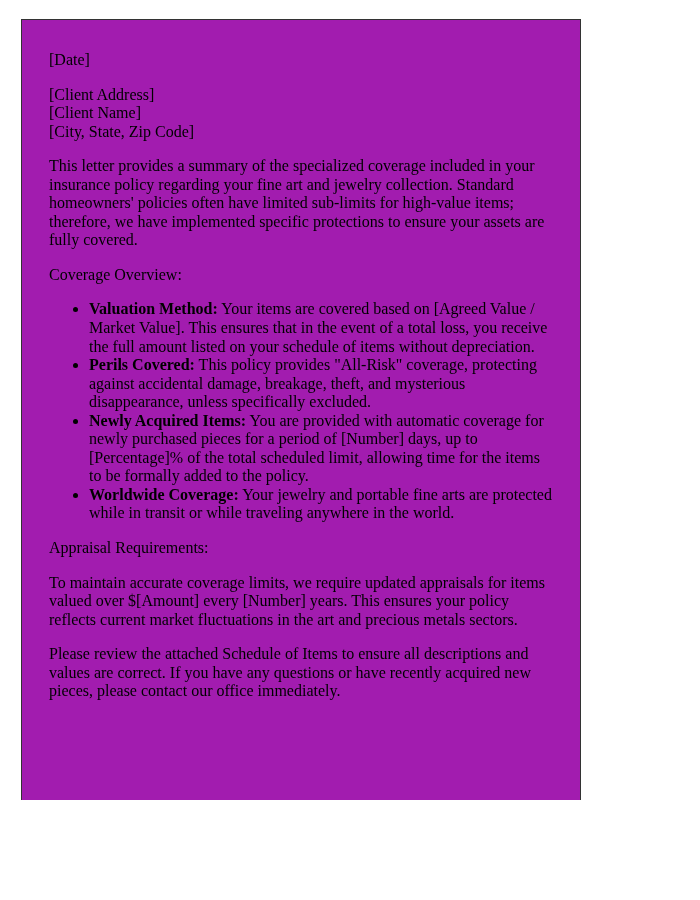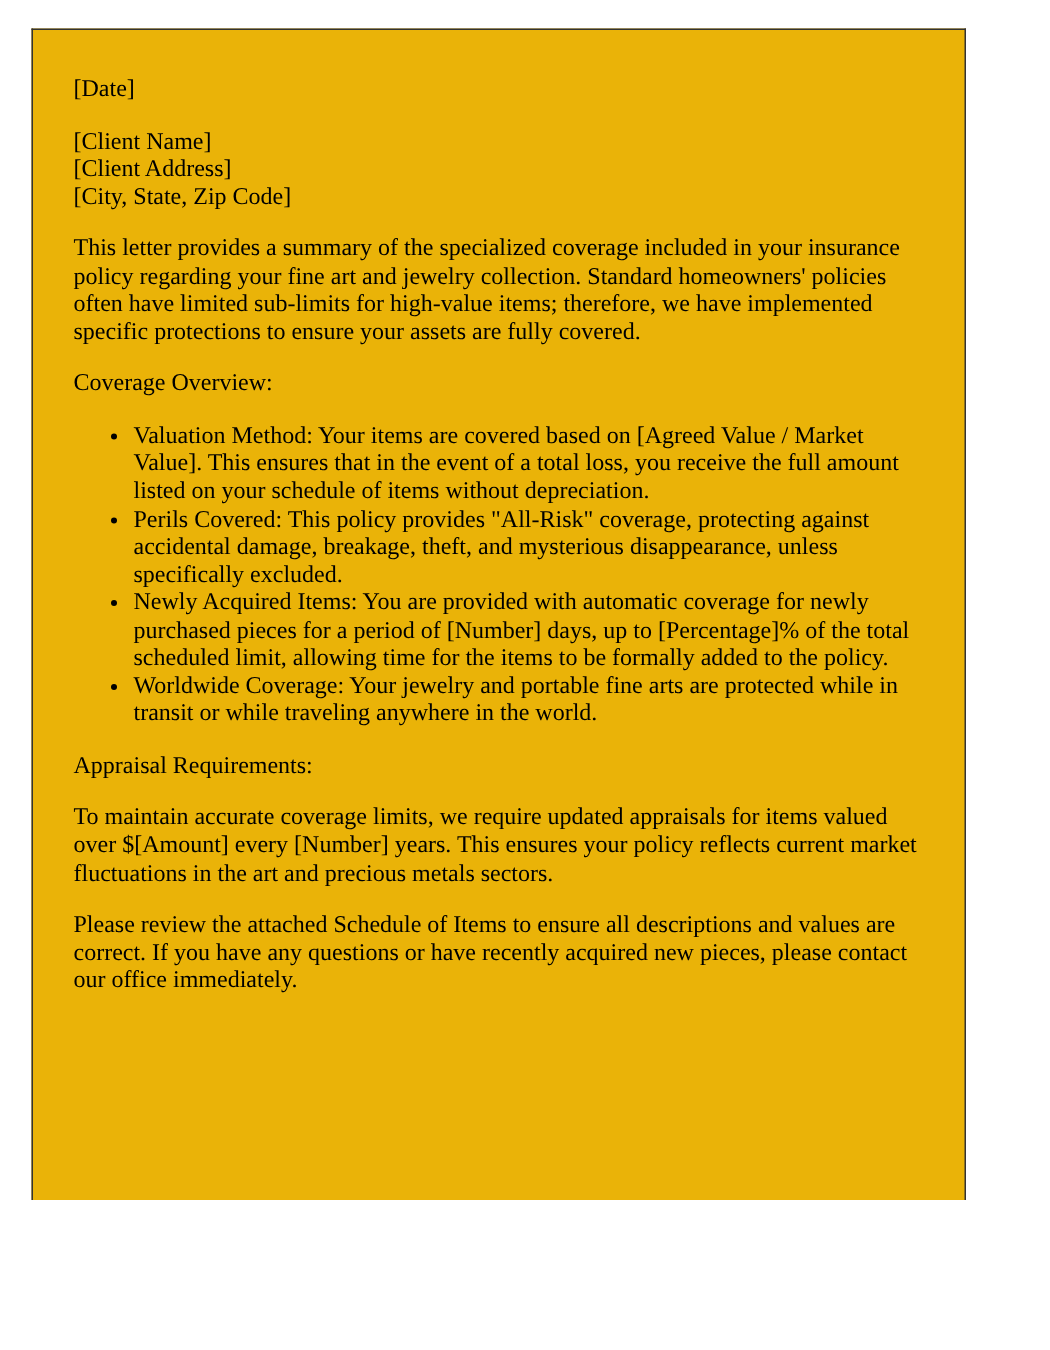--- a/index.html
+++ b/index.html
@@ -12,51 +12,51 @@
     height: 900px;
     font-family: "Liberation Serif", "DejaVu Serif", serif;
     font-size: 16px;
     line-height: 1.16;
     color: #000000;
     overflow: hidden;
   }
   .page {
     box-sizing: border-box;
     margin: 19px 0 0 21px;
-    width: 623px;
+    width: 560px;
     height: 781px;
-    background: #eab308;
+    background: #a21caf;
     border-top: 1px solid #333333;
     border-left: 1px solid #333333;
     border-right: 1px solid #333333;
     border-bottom: none;
     padding: 15px 28px 0 27px;
     overflow: hidden;
   }
   p { margin: 16px 0; }
   .heading { font-weight: normal; }
-  .bold { font-weight: normal; }
+  .bold { font-weight: bold; }
   .addr-line { display: block; }
   ul.coverage-list {
     margin: 16px 0;
     padding-left: 40px;
     list-style-type: disc;
   }
   ul.coverage-list li { margin: 0; padding: 0; }
 </style>
 </head>
 <body>
 
 <div class="page">
 
   <p>[Date]</p>
 
   <p>
+    <span class="addr-line">[Client Address]</span>
     <span class="addr-line">[Client Name]</span>
-    <span class="addr-line">[Client Address]</span>
     <span class="addr-line">[City, State, Zip Code]</span>
   </p>
 
 
 
   <p>This letter provides a summary of the specialized coverage included in your insurance policy regarding your fine art and jewelry collection. Standard homeowners' policies often have limited sub-limits for high-value items; therefore, we have implemented specific protections to ensure your assets are fully covered.</p>
 
   <p class="heading">Coverage Overview:</p>
 
   <ul class="coverage-list">

